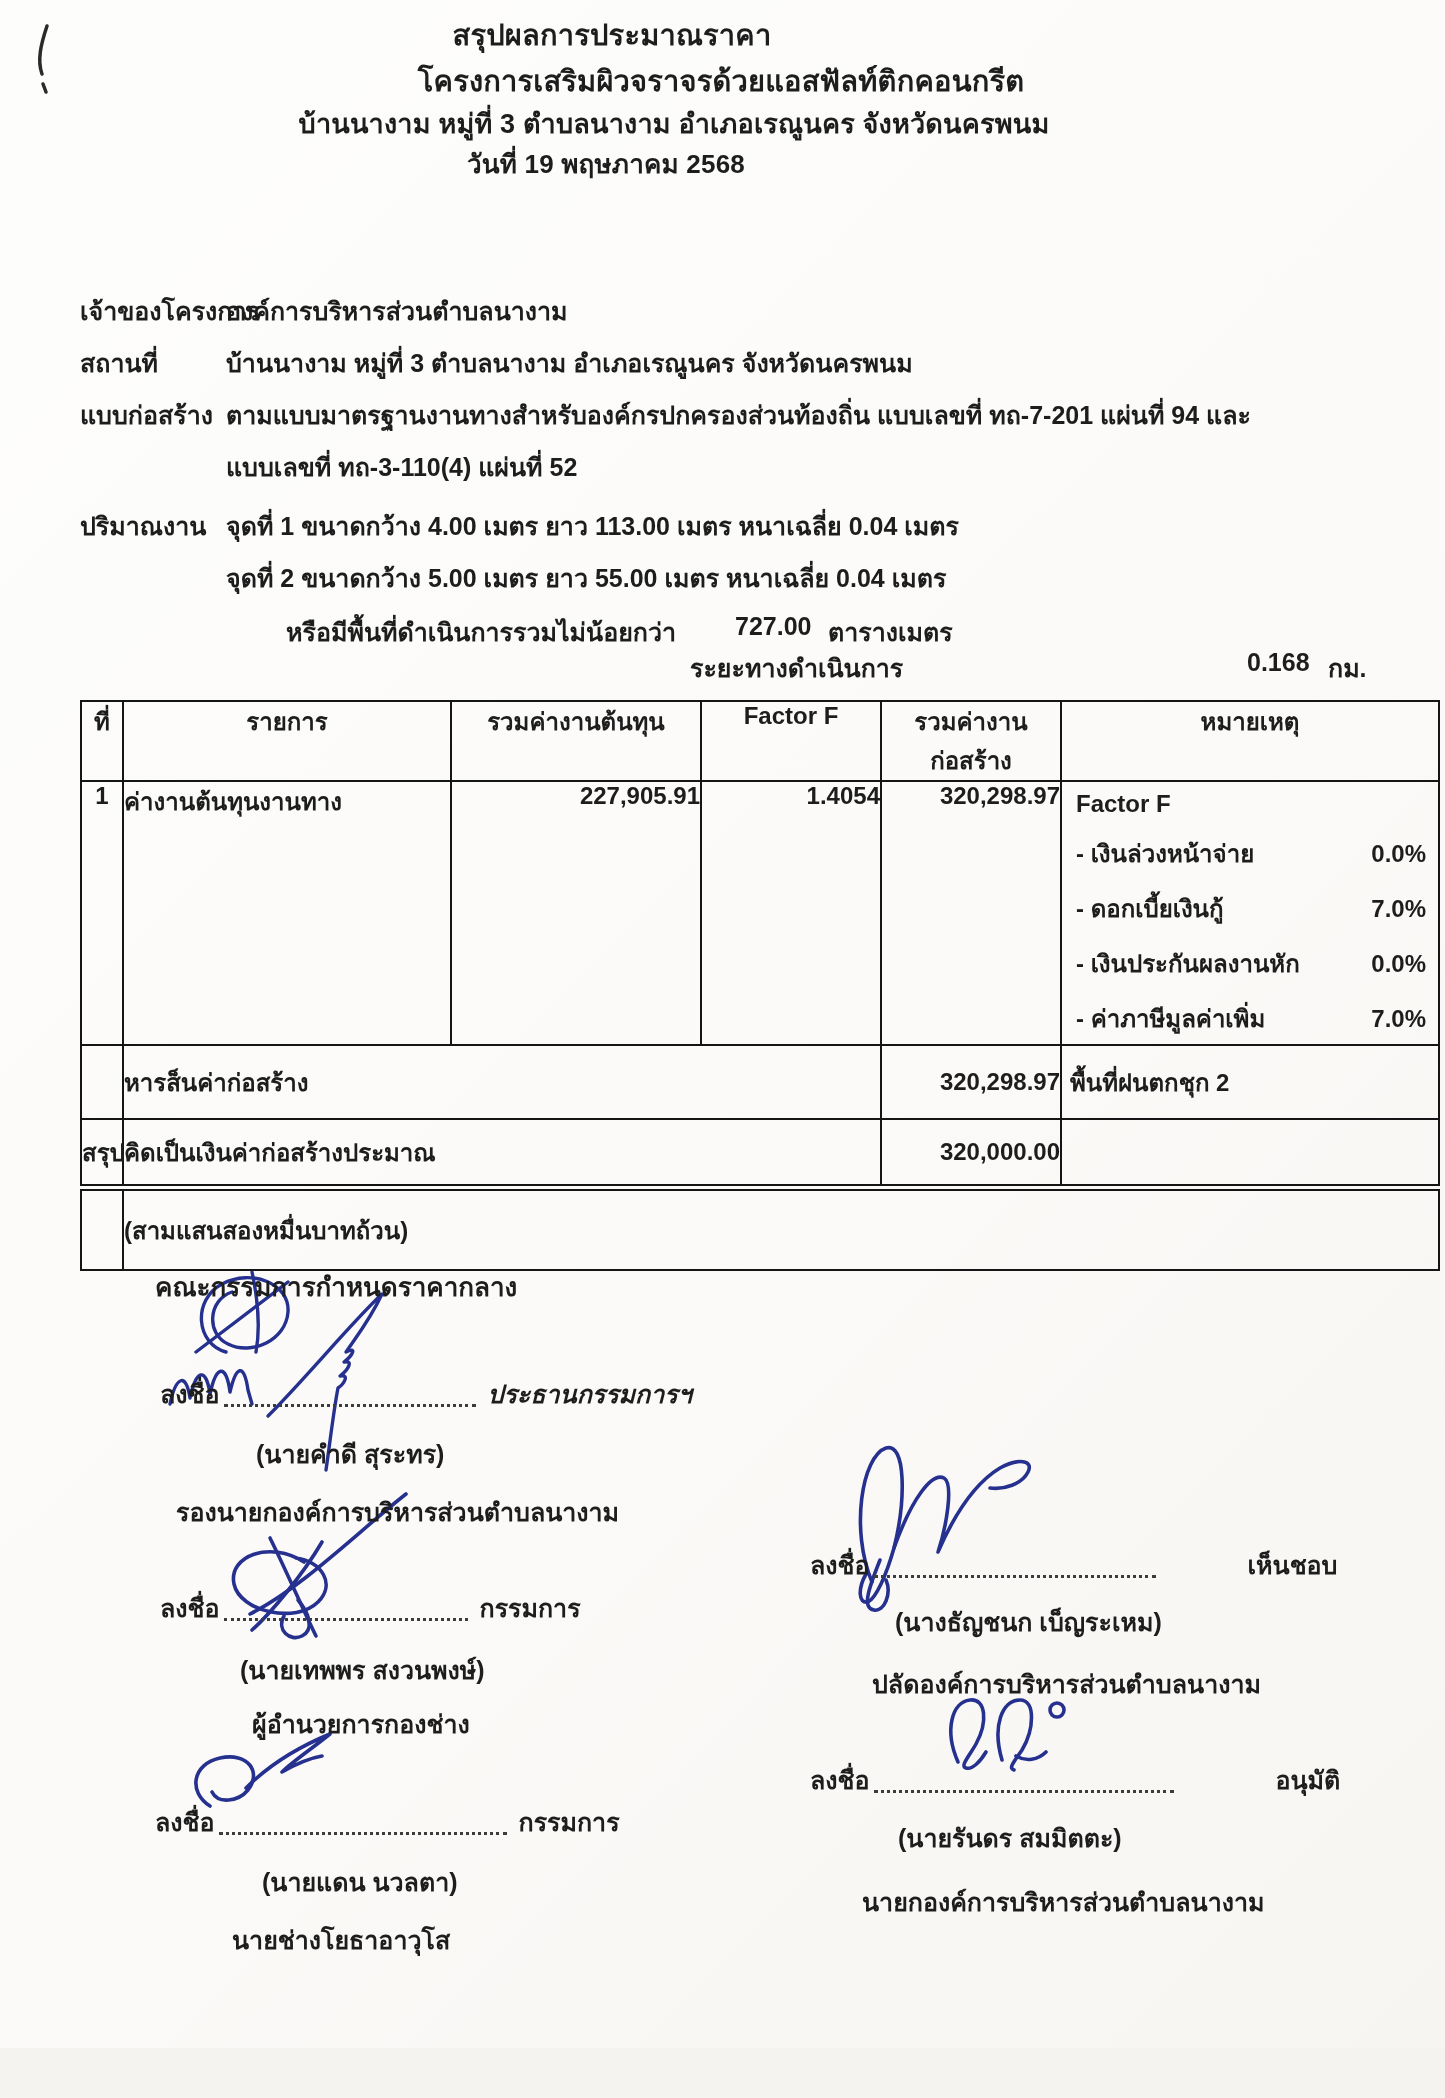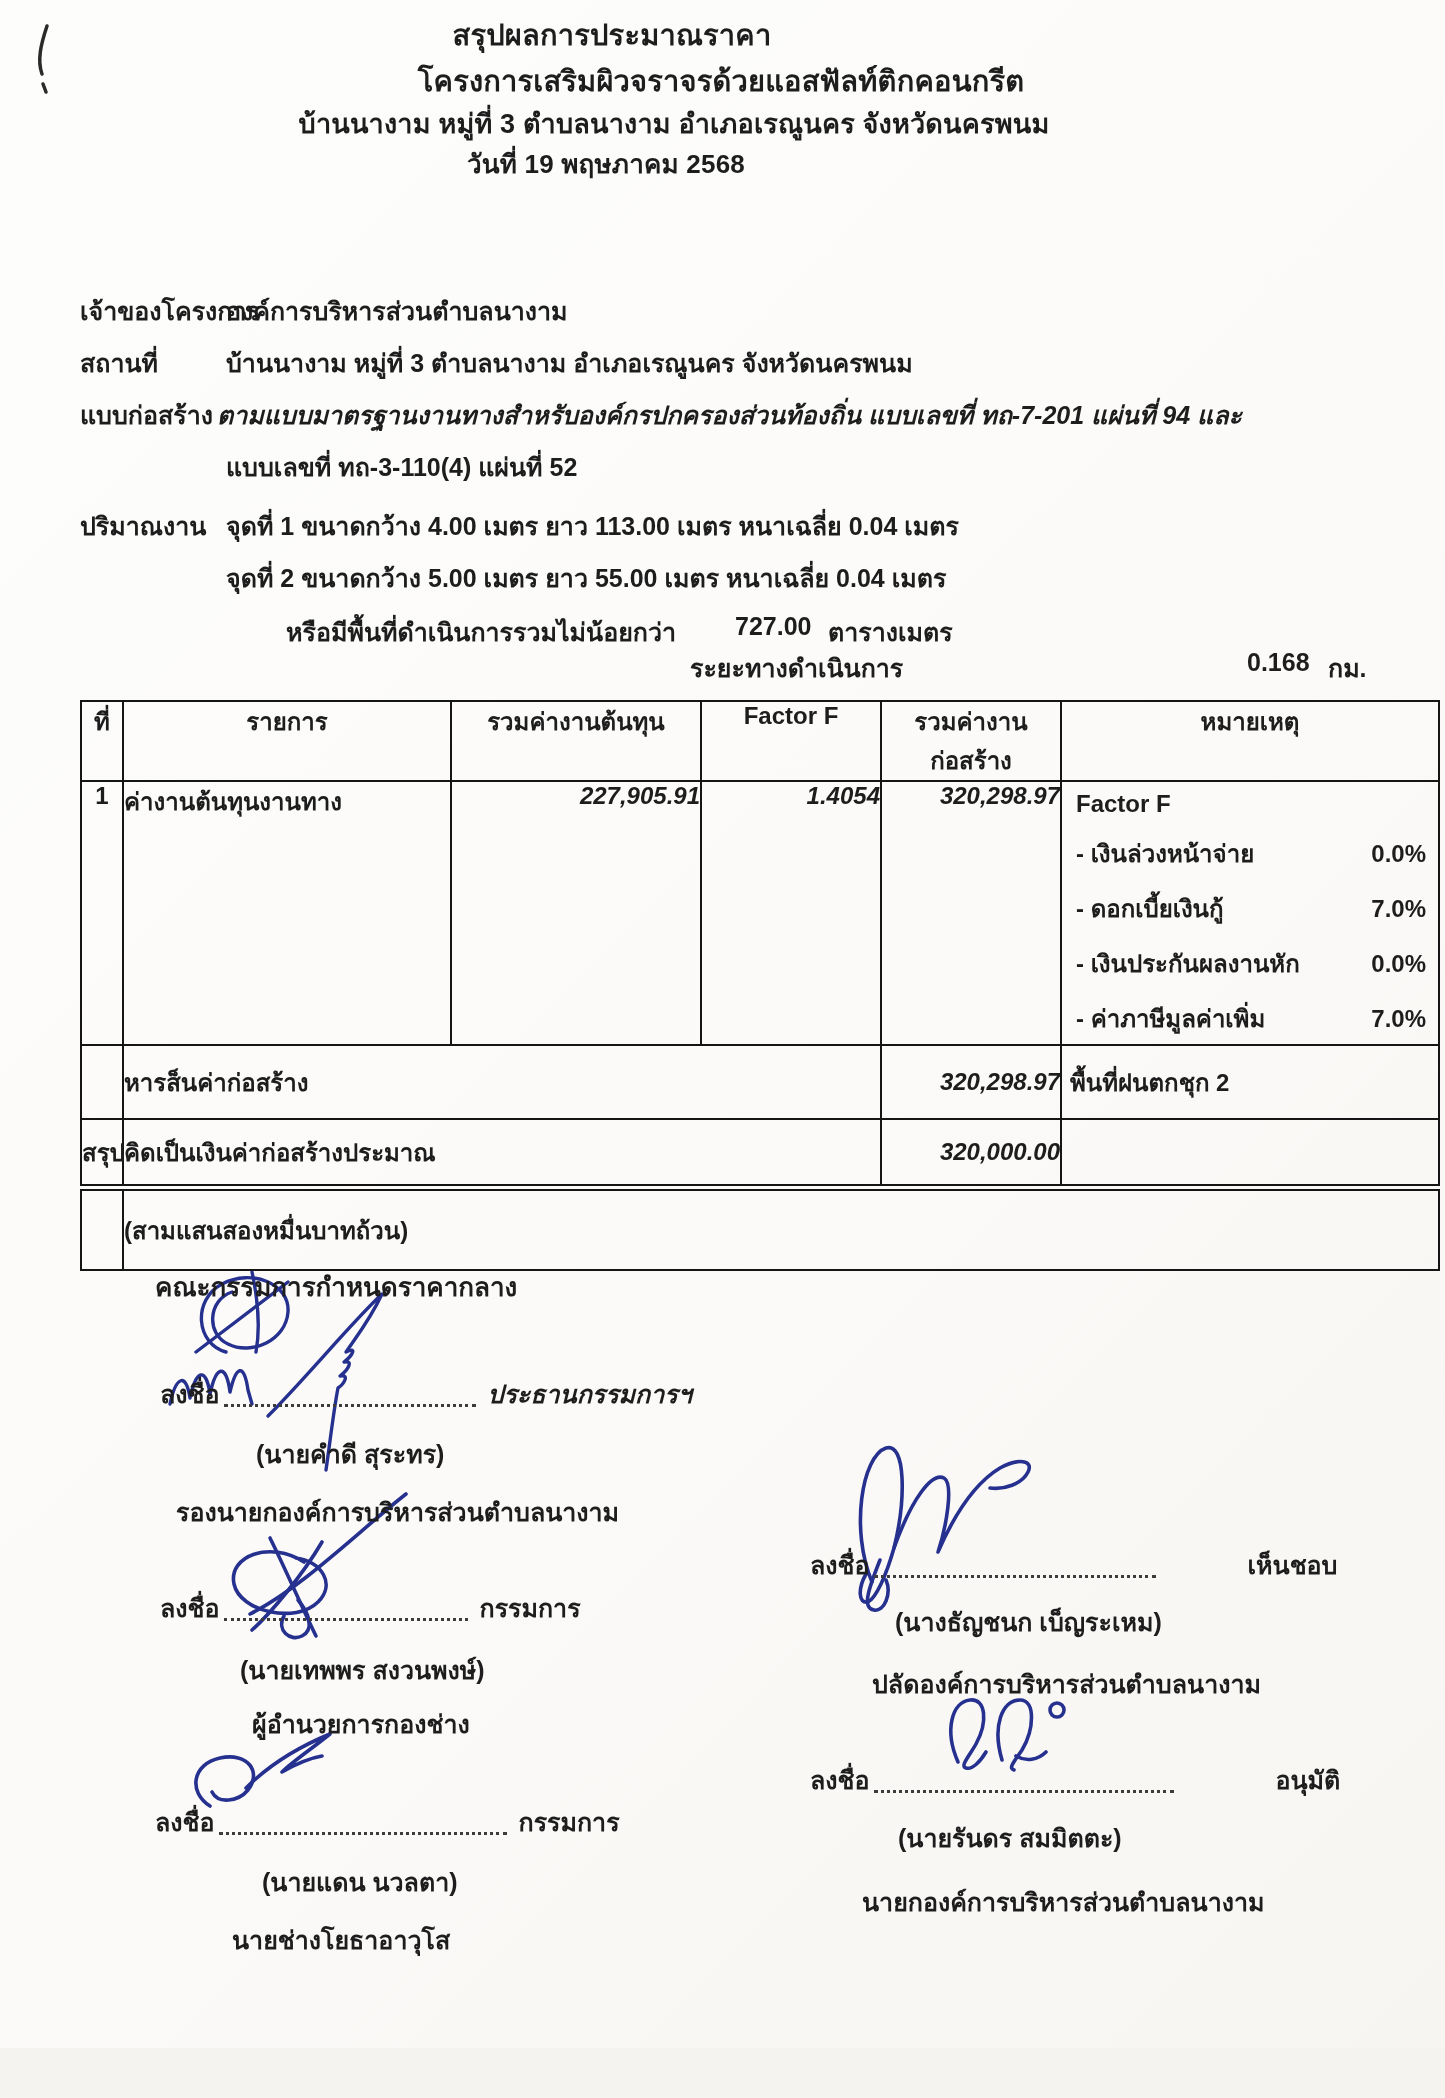--- a/index.html
+++ b/index.html
@@ -31,21 +31,21 @@
     width:1358px;
     font-size:24px;
   }
   table.est td,table.est th{
     border:2px solid #151515;
     padding:0;
     vertical-align:top;
     font-weight:600;
   }
   th.hd{vertical-align:middle;text-align:center;font-weight:700;height:66px;}
-  td.num{text-align:right;padding:8px 16px 0 0;font-style:italic;}
+  td.num{text-align:right;padding:8px 16px 0 0;}
   td.no{text-align:center;padding-top:8px;}
   td.item{padding:8px 0 0 10px;}
   .remark-wrap{padding:8px 12px 6px 14px;display:flex;flex-direction:column;height:248px;justify-content:space-between;}
   .remark-line{display:flex;justify-content:space-between;align-items:baseline;}
   tr.total-row td{height:72px;vertical-align:middle;}
   tr.sum-row td{height:64px;vertical-align:middle;border-bottom:7px double #151515;}
   tr.amt-row td{height:78px;vertical-align:middle;}
   .cell-pad-l{padding-left:14px;}
   
   .sigrow{display:flex;align-items:flex-start;white-space:nowrap;}
@@ -104,21 +104,21 @@
   <div class="abs ctr b title-line" style="left:0;top:102px;width:1348px;font-size:27px;">บ้านนางาม  หมู่ที่ 3  ตำบลนางาม   อำเภอเรณูนคร  จังหวัดนครพนม</div>
   <div class="abs ctr b title-line" style="left:0;top:143px;width:1132px;font-size:26px;padding-left:40px;">วันที่  19 พฤษภาคม 2568</div>
 
   <div class="abs lbl" style="left:80px;top:291px;">เจ้าของโครงการ</div>
   <div class="abs" style="left:226px;top:291px;">องค์การบริหารส่วนตำบลนางาม</div>
 
   <div class="abs lbl" style="left:80px;top:343px;">สถานที่</div>
   <div class="abs" style="left:226px;top:343px;">บ้านนางาม  หมู่ที่ 3  ตำบลนางาม  อำเภอเรณูนคร  จังหวัดนครพนม</div>
 
   <div class="abs lbl" style="left:80px;top:395px;">แบบก่อสร้าง</div>
-  <div class="abs" style="left:217px;top:395px;font-style:italic;">ตามแบบมาตรฐานงานทางสำหรับองค์กรปกครองส่วนท้องถิ่น  แบบเลขที่ ทถ-7-201 แผ่นที่ 94 และ</div>
+  <div class="abs" style="left:226px;top:395px;">ตามแบบมาตรฐานงานทางสำหรับองค์กรปกครองส่วนท้องถิ่น  แบบเลขที่ ทถ-7-201 แผ่นที่ 94 และ</div>
   <div class="abs" style="left:226px;top:447px;">แบบเลขที่ ทถ-3-110(4) แผ่นที่ 52</div>
 
   <div class="abs lbl" style="left:80px;top:506px;">ปริมาณงาน</div>
   <div class="abs" style="left:226px;top:506px;">จุดที่ 1  ขนาดกว้าง 4.00 เมตร  ยาว 113.00 เมตร  หนาเฉลี่ย 0.04 เมตร</div>
   <div class="abs" style="left:226px;top:558px;">จุดที่ 2  ขนาดกว้าง 5.00 เมตร  ยาว 55.00 เมตร  หนาเฉลี่ย 0.04 เมตร</div>
 
   <div class="abs" style="left:286px;top:612px;">หรือมีพื้นที่ดำเนินการรวมไม่น้อยกว่า</div>
   <div class="abs" style="left:735px;top:612px;">727.00</div>
   <div class="abs" style="left:828px;top:612px;">ตารางเมตร</div>
 

